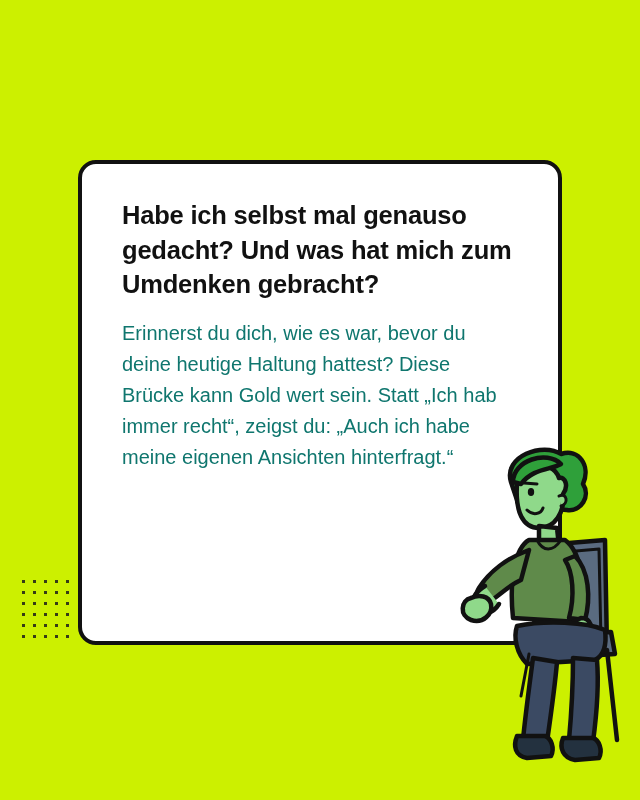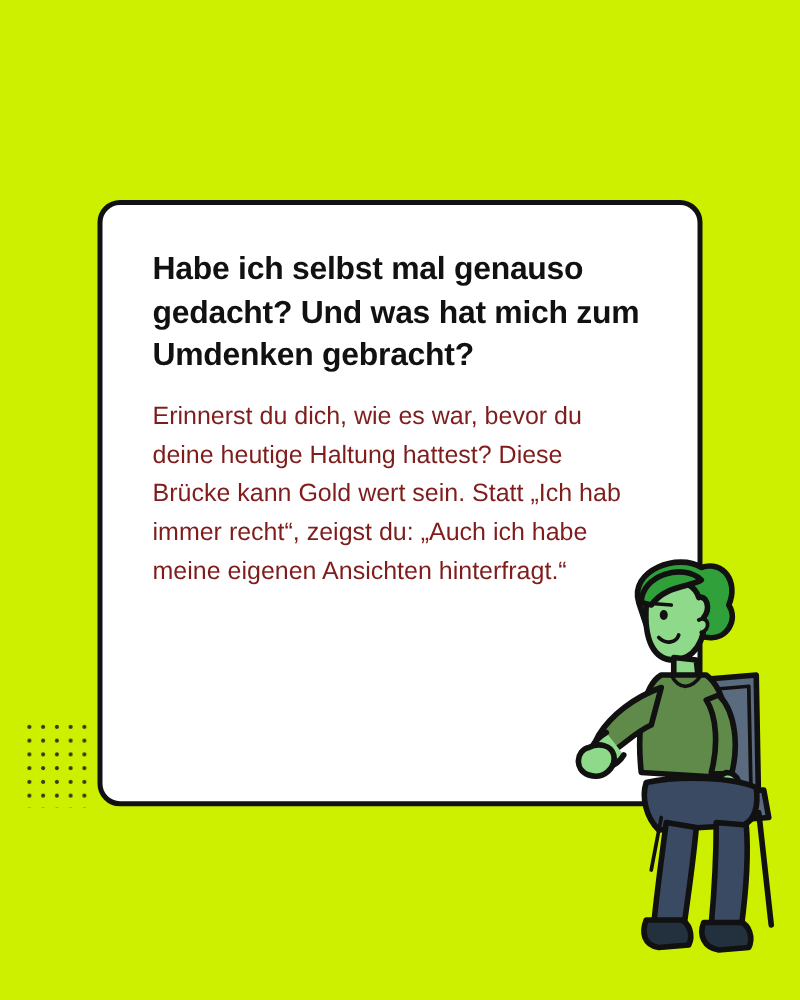--- a/index.html
+++ b/index.html
@@ -65,21 +65,21 @@
     font-weight: 700;
     color: #111111;
     letter-spacing: -0.2px;
     margin: 0 0 16px 0;
     max-width: 390px;
   }
 
   .card-para {
     font-size: 20px;
     line-height: 1.55;
-    color: #7f1d1d;
+    color: #0f766e;
     margin: 0 0 20px 0;
     max-width: 390px;
   }
   .card-para:last-child {
     margin-bottom: 0;
   }
 
   .illustration {
     position: absolute;
     left: 455px;

